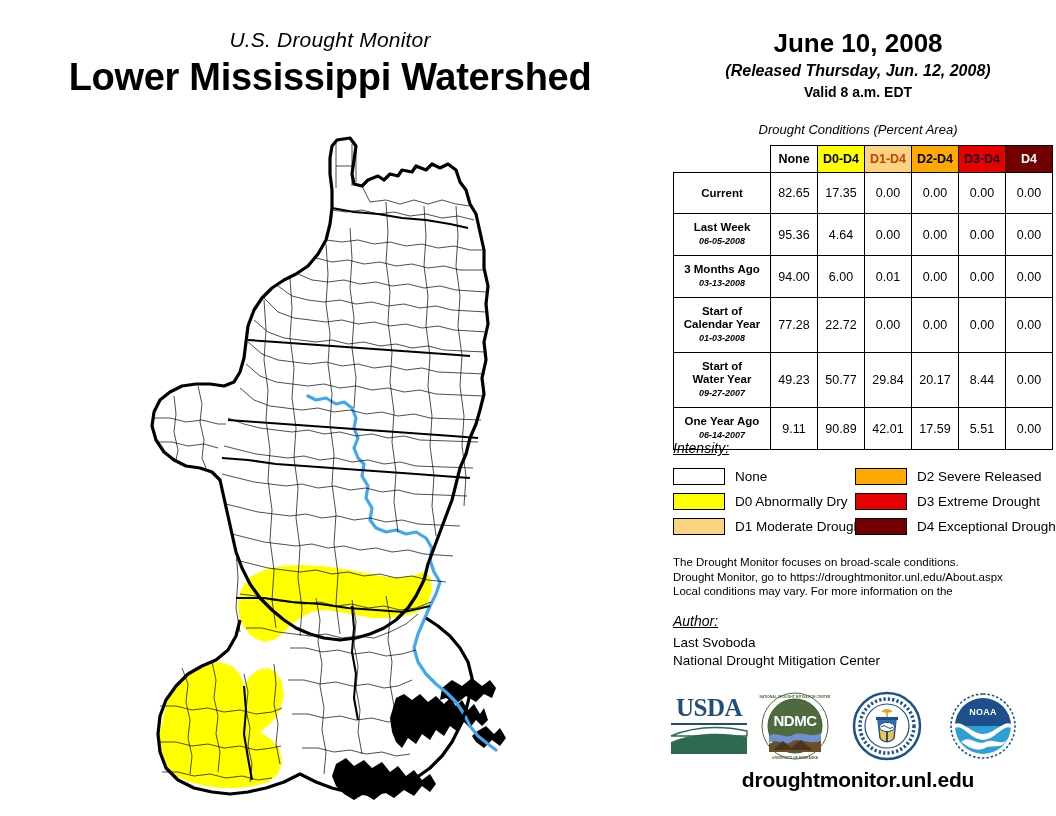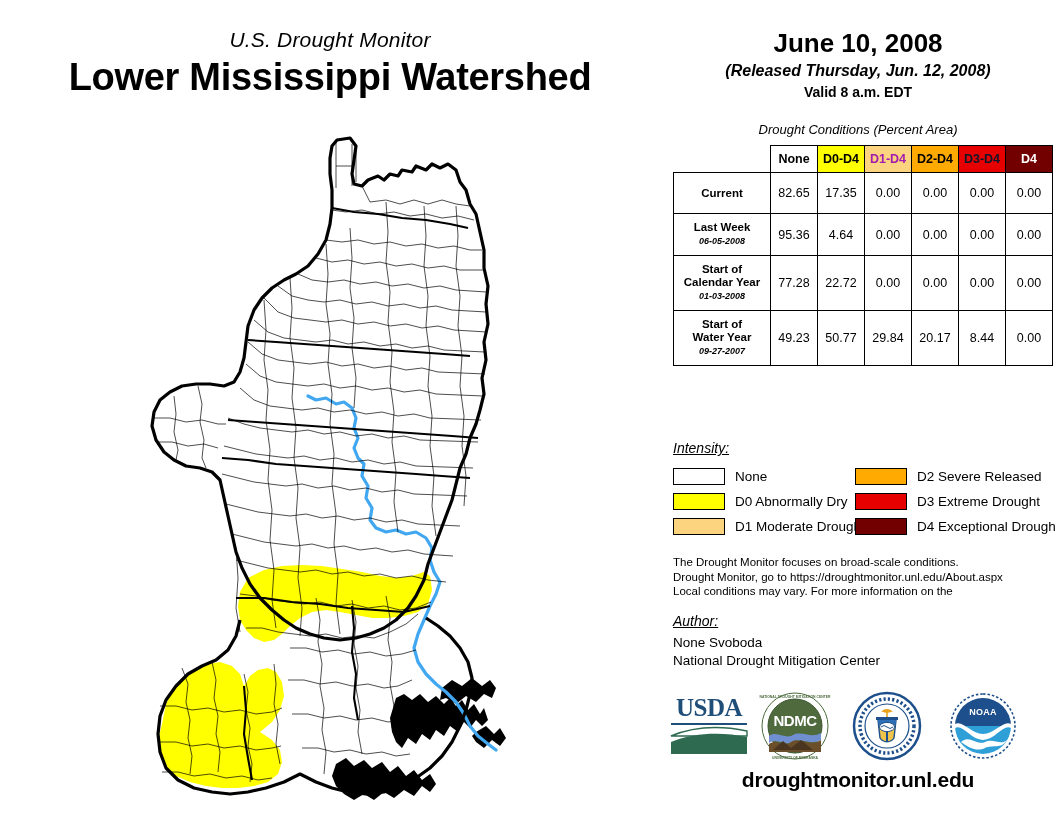--- a/index.html
+++ b/index.html
@@ -90,21 +90,21 @@
     font-size: 12.5px;
     font-weight: bold;
     width: 46px;
   }
   #stats-table thead th.corner {
     border: none;
     width: 92px;
   }
   .hdr-none  { background:#ffffff; color:#000; }
   .hdr-d0    { background:#ffff00; color:#000; }
-  .hdr-d1    { background:#fcd37f; color:#a21caf; }
+  .hdr-d1    { background:#fcd37f; color:#c2410c; }
   .hdr-d2    { background:#ffaa00; color:#000; }
   .hdr-d3    { background:#e60000; color:#0f172a; }
   .hdr-d4    { background:#730000; color:#fff; }
 
   #stats-table tbody td.rowlabel {
     width: 92px;
     font-weight: bold;
     font-size: 11.5px;
     line-height: 13px;
     padding: 7px 2px;
@@ -268,35 +268,53 @@
       <tr>
         <td class="rowlabel">Last Week<span class="rdate">06-05-2008</span></td>
         <td class="val">95.36</td>
         <td class="val">4.64</td>
         <td class="val">0.00</td>
         <td class="val">0.00</td>
         <td class="val">0.00</td>
         <td class="val">0.00</td>
       </tr>
       <tr>
+        <td class="rowlabel">3 Months Ago<span class="rdate">03-13-2008</span></td>
+        <td class="val">94.00</td>
+        <td class="val">6.00</td>
+        <td class="val">0.01</td>
+        <td class="val">0.00</td>
+        <td class="val">0.00</td>
+        <td class="val">0.00</td>
+      </tr>
+      <tr>
         <td class="rowlabel">Start of<br>Calendar Year<span class="rdate">01-03-2008</span></td>
         <td class="val">77.28</td>
         <td class="val">22.72</td>
         <td class="val">0.00</td>
         <td class="val">0.00</td>
         <td class="val">0.00</td>
         <td class="val">0.00</td>
       </tr>
       <tr>
         <td class="rowlabel">Start of<br>Water Year<span class="rdate">09-27-2007</span></td>
         <td class="val">49.23</td>
         <td class="val">50.77</td>
         <td class="val">29.84</td>
         <td class="val">20.17</td>
         <td class="val">8.44</td>
+        <td class="val">0.00</td>
+      </tr>
+      <tr>
+        <td class="rowlabel">One Year Ago<span class="rdate">06-14-2007</span></td>
+        <td class="val">9.11</td>
+        <td class="val">90.89</td>
+        <td class="val">42.01</td>
+        <td class="val">17.59</td>
+        <td class="val">5.51</td>
         <td class="val">0.00</td>
       </tr>
     </tbody>
 </table>
 
 <div id="intensity-title">Intensity:</div>
 <div id="legend">
   <div class="legend-col left" id="legend-left">
       <div class="legend-row">
         <span class="legend-swatch" style="background: rgb(255, 255, 255);"></span>
@@ -328,21 +346,21 @@
 </div>
 
 <div id="disclaimer">
   <div>The Drought Monitor focuses on broad-scale conditions.</div>
   <div>Drought Monitor, go to https://droughtmonitor.unl.edu/About.aspx</div>
   <div>Local conditions may vary. For more information on the</div>
 </div>
 
 <div id="author-title">Author:</div>
 <div id="author-lines">
-  <div>None Svoboda</div>
+  <div>Last Svoboda</div>
   <div>National Drought Mitigation Center</div>
 </div>
 
 <div id="logos">
 
   <svg class="logo" id="logo-usda" viewBox="0 0 80 66">
     <text x="40" y="26" text-anchor="middle" font-family="Liberation Serif, serif" font-size="25" font-weight="bold" fill="#1f4e79" letter-spacing="-0.5">USDA</text>
     <path d="M2 34 L78 34" stroke="#1f4e79" stroke-width="2" fill="none"></path>
     <path d="M2 46 C26 36, 54 36, 78 41 L78 46 Z" fill="#ffffff" stroke="#2d6a4f" stroke-width="1.4"></path>
     <path d="M2 52 C26 42, 54 42, 78 47 L78 64 L2 64 Z" fill="#2d6a4f"></path>

